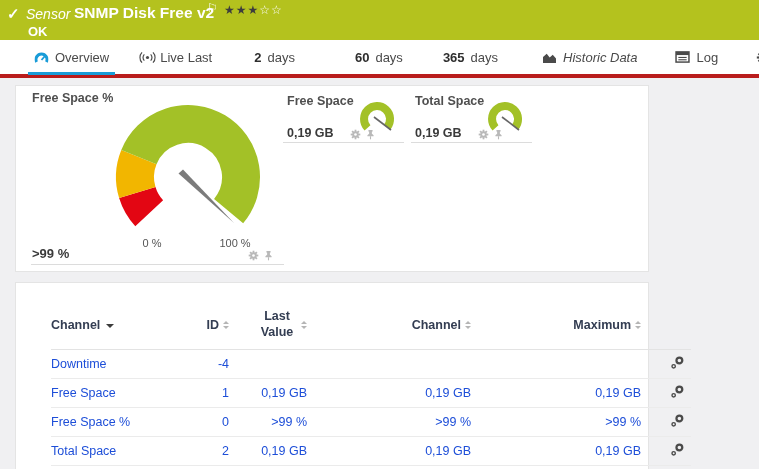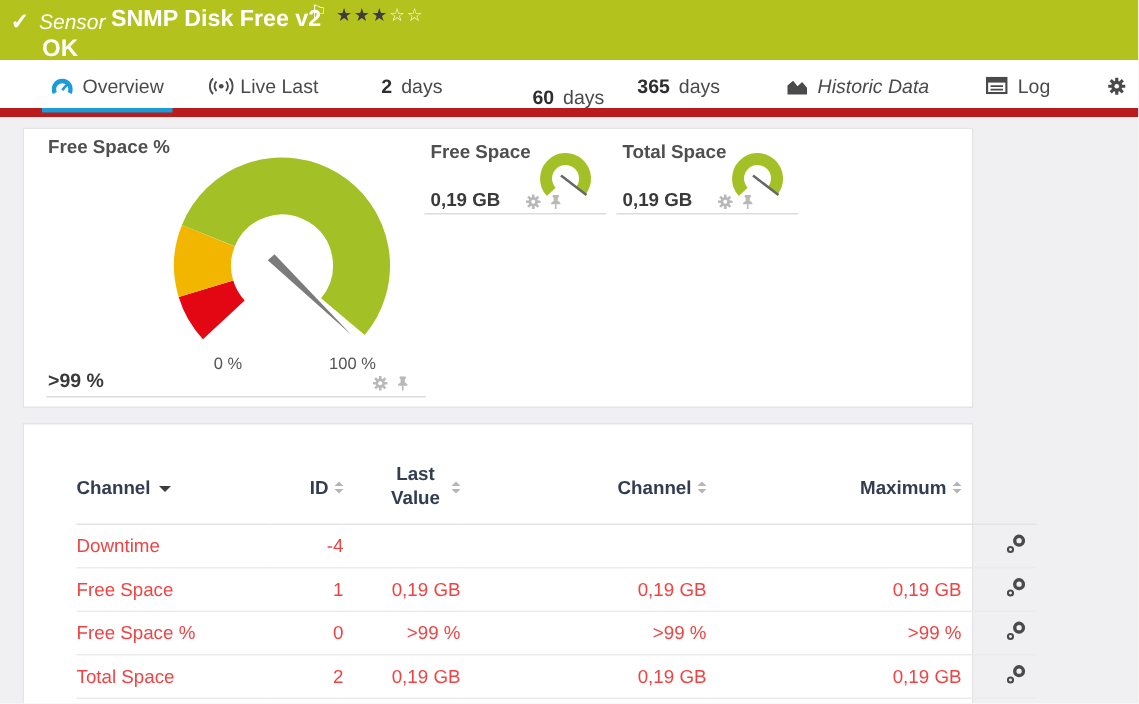--- a/index.html
+++ b/index.html
@@ -7,31 +7,31 @@
        font-family:"Liberation Sans",sans-serif;color:#4a4a4a;}
   
   .hdr{position:absolute;left:0;top:0;width:100%;height:40px;background:#b4c21e;color:#fff;}
   .hdr .check{position:absolute;left:7px;top:5px;font-size:15px;font-weight:bold;}
   .hdr .kind{position:absolute;left:26px;top:6px;font-style:italic;font-size:14px;}
   .hdr .title{position:absolute;left:74px;top:4px;font-size:15.5px;font-weight:bold;}
   .hdr .flag{position:absolute;left:207px;top:1px;font-size:12px;}
   .hdr .stars{position:absolute;left:224px;top:3px;font-size:12px;letter-spacing:1px;}
   .hdr .stars .f{color:#3d3d3d;}
   .hdr .stars .e{color:rgba(255,255,255,.95);}
-  .hdr .status{position:absolute;left:28px;top:24px;font-size:16px;font-weight:bold;}
+  .hdr .status{position:absolute;left:28px;top:24px;font-size:13px;font-weight:bold;}
   
   .tabbar{position:absolute;left:0;top:40px;width:100%;height:38px;background:#fff;
-          border-bottom:6px solid #b91c1c;display:flex;align-items:flex-start;padding-left:28px;box-sizing:border-box;}
+          border-bottom:4px solid #b91c1c;display:flex;align-items:flex-start;padding-left:28px;box-sizing:border-box;}
   .tab{display:inline-flex;align-items:center;gap:6px;height:29px;margin-top:3px;padding:0 6px;
        font-size:13px;color:#4a4a4a;border-bottom:3px solid transparent;cursor:pointer;white-space:nowrap;}
   .tab b{color:#2e2e2e;}
   .tab .ticon{width:15px;height:14px;color:#4a4a4a;display:inline-block;}
   .tab.active{border-bottom-color:#199cd8;}
   .tab.active .ticon{color:#199cd8;}
-  .t1{margin-left:18px;}.t2{margin-left:30px;}.t3{margin-left:48px;align-items:flex-end;}.t4{margin-left:10px;}
+  .t1{margin-left:18px;}.t2{margin-left:30px;}.t3{margin-left:48px;}.t4{margin-left:28px;}
   .t5{margin-left:32px;font-style:italic;}.t6{margin-left:26px;}.t7{margin-left:26px;}
   
   .panel{position:absolute;left:15px;width:634px;background:#fff;border:1px solid #e4e4e4;box-sizing:border-box;}
   .panel.overview{top:85px;height:187px;}
   .panel.channels{top:282px;height:200px;}
   
   .widget{position:absolute;border-bottom:1px solid #dcdcdc;}
   .w-main{left:15px;top:0;width:253px;height:178px;}
   .w-free{left:267px;top:0;width:121px;height:56px;}
   .w-total{left:395px;top:0;width:121px;height:56px;}
@@ -45,21 +45,21 @@
   .wtools{position:absolute;bottom:3px;display:flex;gap:4px;color:#b9b9b9;}
   .w-main .wtools{right:10px;}
   .w-free .wtools,.w-total .wtools{right:28px;bottom:2px;}
   .wtools svg{width:11px;height:11px;cursor:pointer;}
   .gsvg{position:absolute;left:0;top:0;}
   
   table.ch{position:absolute;left:35px;top:18px;width:640px;border-collapse:collapse;table-layout:fixed;}
   table.ch th{font-size:12.5px;font-weight:bold;color:#333d52;height:48px;vertical-align:middle;
               border-bottom:1px solid #e3e3e3;text-align:right;padding:0;}
   table.ch th.l{text-align:left;}
-  table.ch td{font-size:12.5px;color:#ef4444;height:28px;border-bottom:1px solid #ebebeb;
+  table.ch td{font-size:12.5px;color:#1d4ed8;height:28px;border-bottom:1px solid #ebebeb;
               text-align:right;padding:0;}
   table.ch td.l{text-align:left;}
   .two{display:inline-block;width:40px;white-space:normal;text-align:center;vertical-align:middle;line-height:1.25;}
   .sort{display:inline-block;vertical-align:middle;margin-left:4px;cursor:pointer;}
   .sort::before{content:"";display:block;width:0;border:3.5px solid transparent;border-bottom-color:#b5b5b5;margin-bottom:2px;}
   .sort::after{content:"";display:block;width:0;border:3.5px solid transparent;border-top-color:#b5b5b5;}
   .caret{display:inline-block;width:0;border:4px solid transparent;border-top-color:#3c3c3c;
          margin-left:6px;vertical-align:middle;position:relative;top:2px;cursor:pointer;}
   .editico{width:15px;height:15px;color:#4a4a4a;cursor:pointer;display:inline-block;margin-right:6px;}
   .hide{position:absolute;width:0;height:0;overflow:hidden;}

